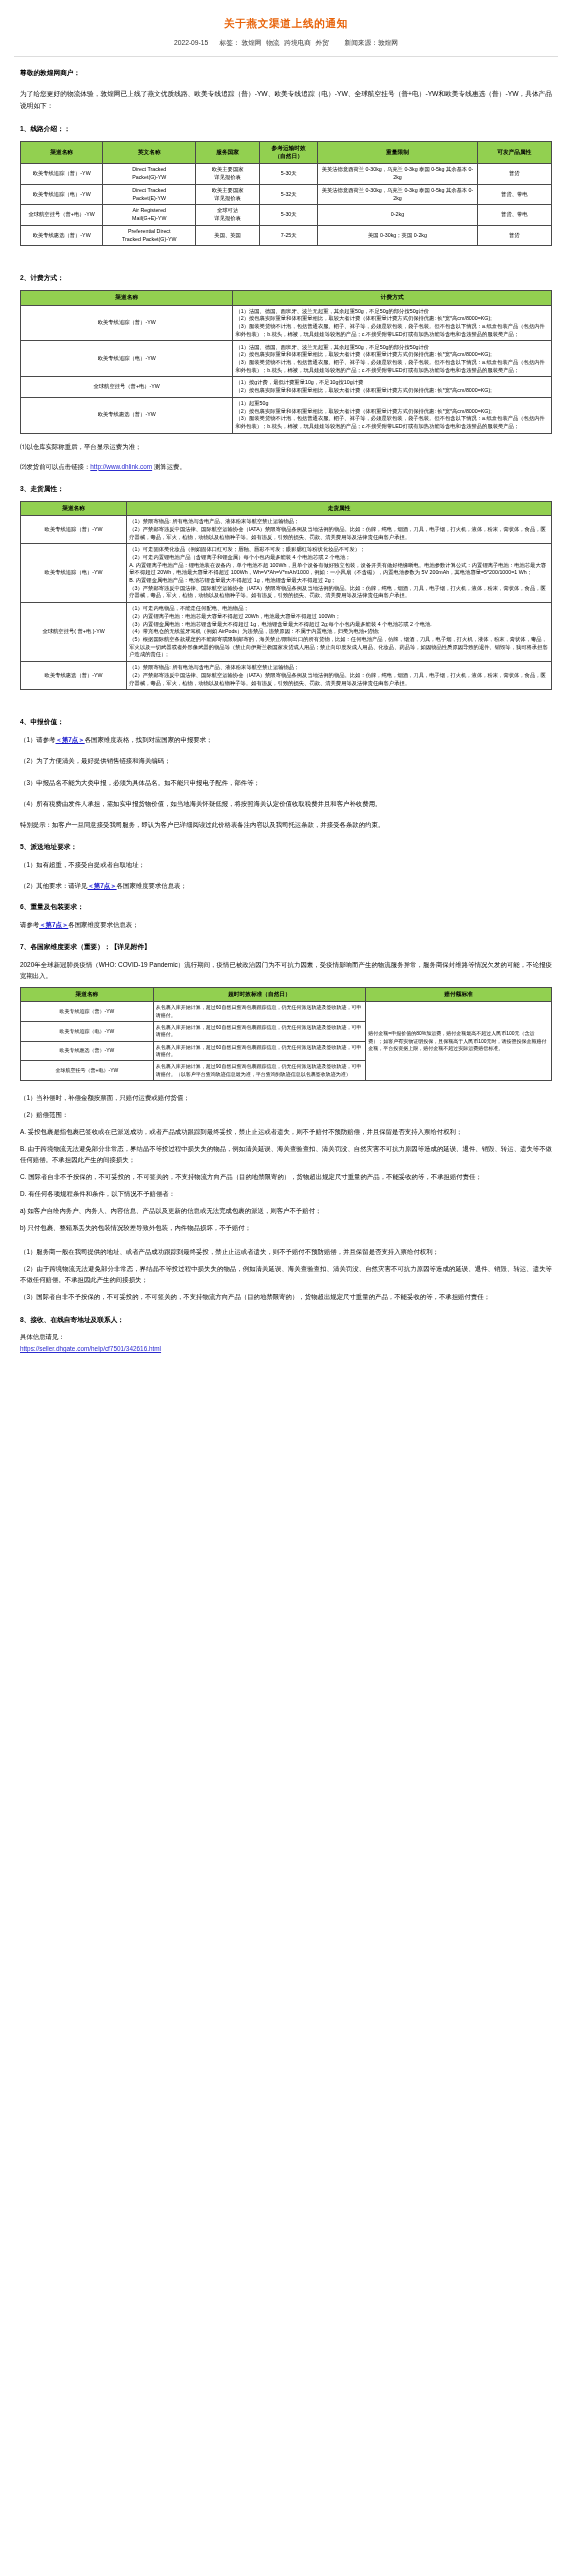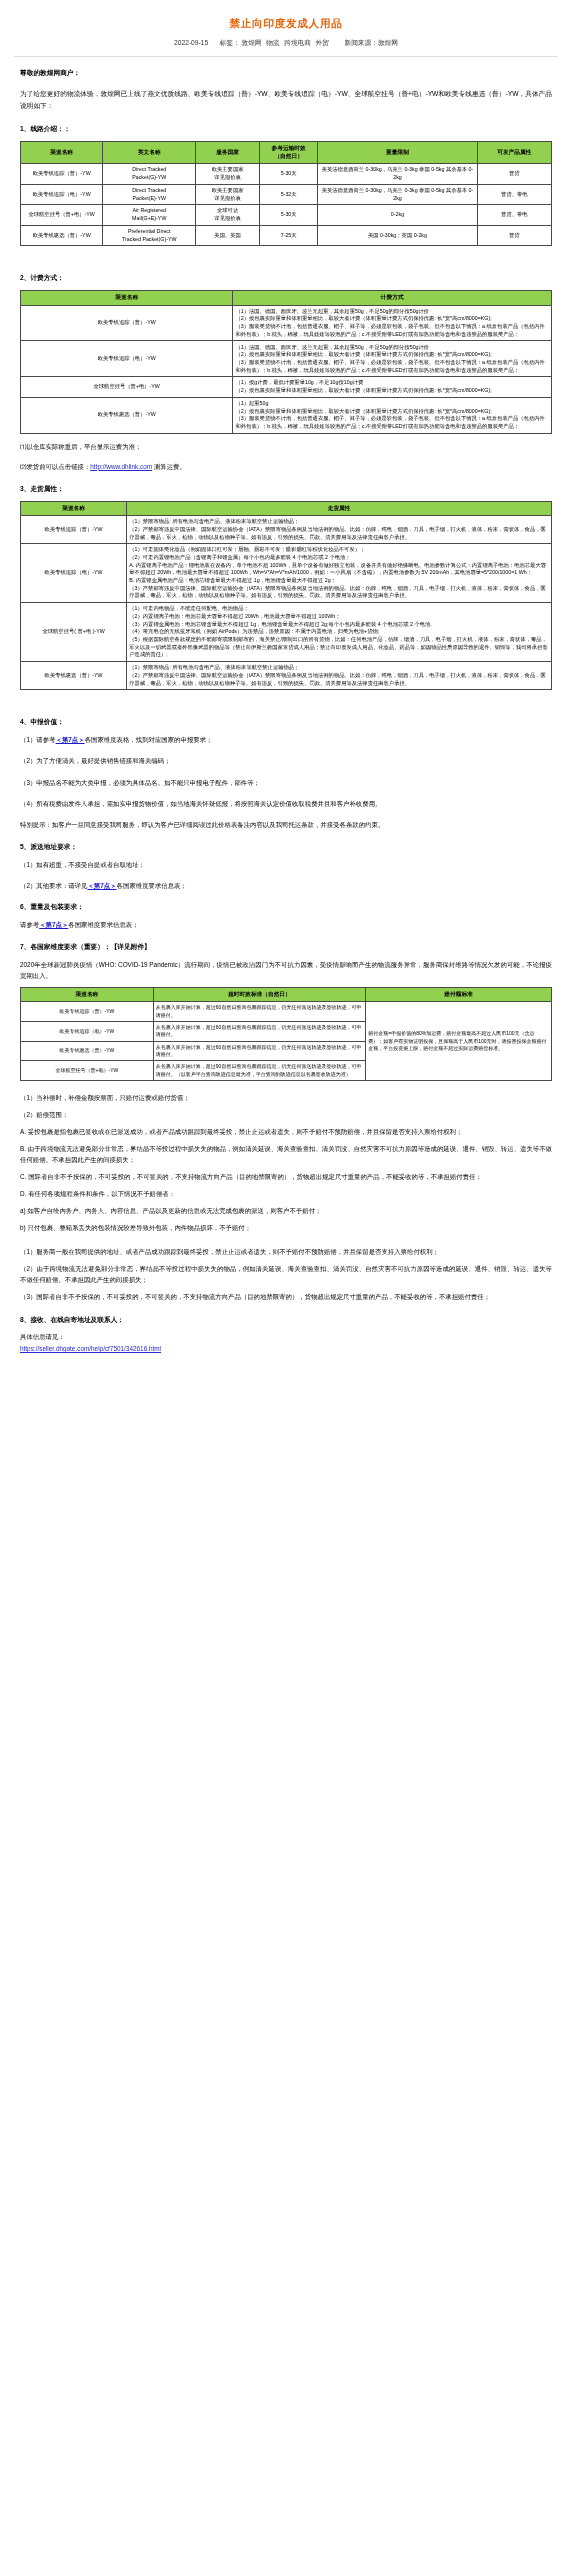--- a/index.html
+++ b/index.html
@@ -165,21 +165,21 @@
   }
   .spacer-lg { height: 11.3px; }
   .spacer-md { height: 7px; }
 </style>
 </head>
 <body>
 
 <div class="page">
 
   <div class="doc-header">
-    <h1 class="doc-title">禁止向印度发成人用品</h1>
+    <h1 class="doc-title">关于燕文渠道上线的通知</h1>
     <div class="doc-meta">
       <span class="date">2022-09-15</span>
       <span class="tags-group">
         <span>标签：</span>
         <span class="tag">敦煌网</span>
         <span class="tag">物流</span>
         <span class="tag">跨境电商</span>
         <span class="tag">外贸</span>
       </span>
       <span class="source">

